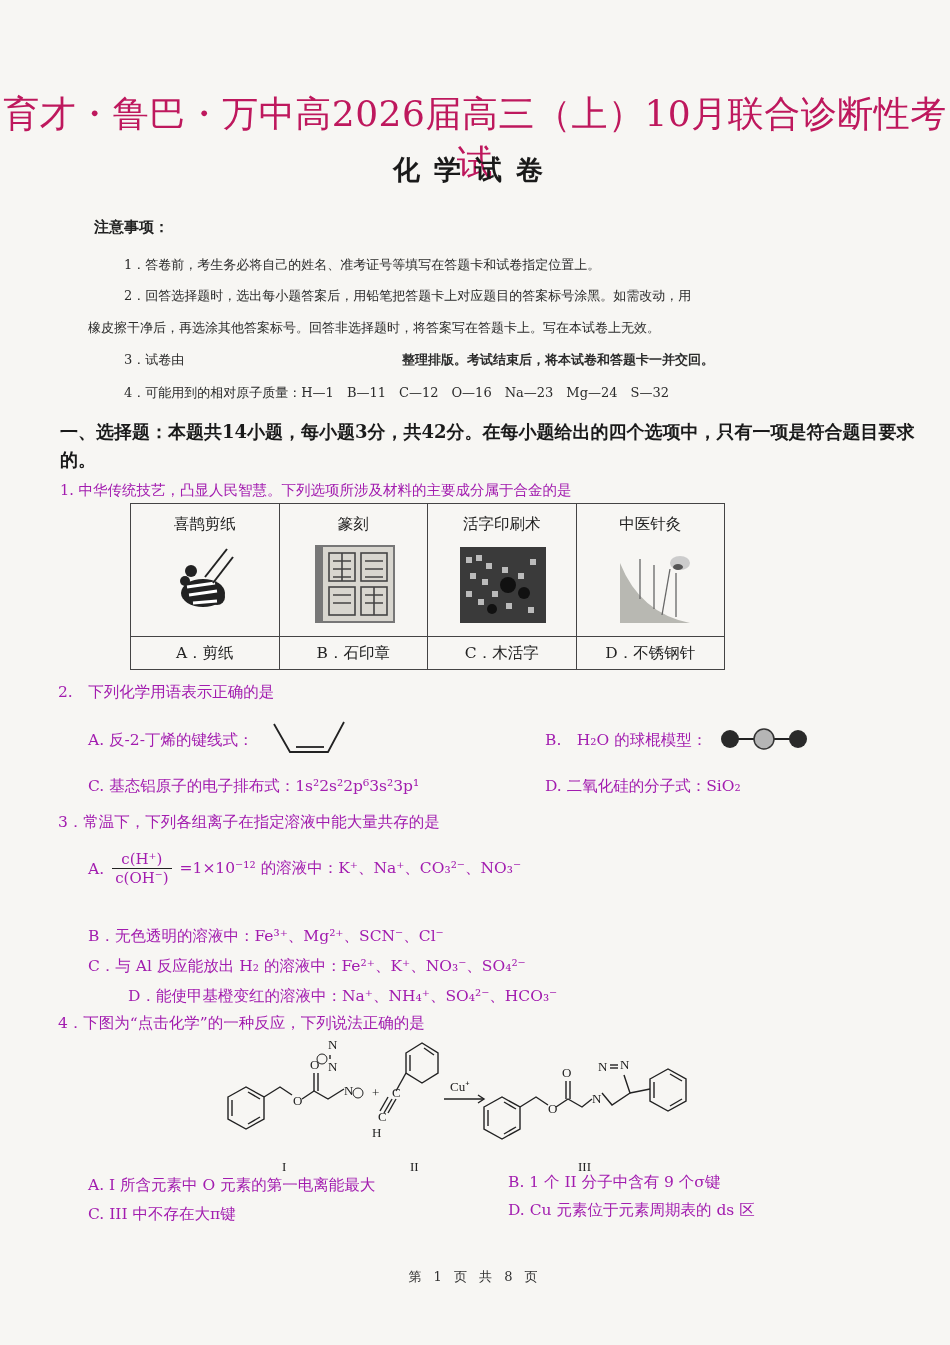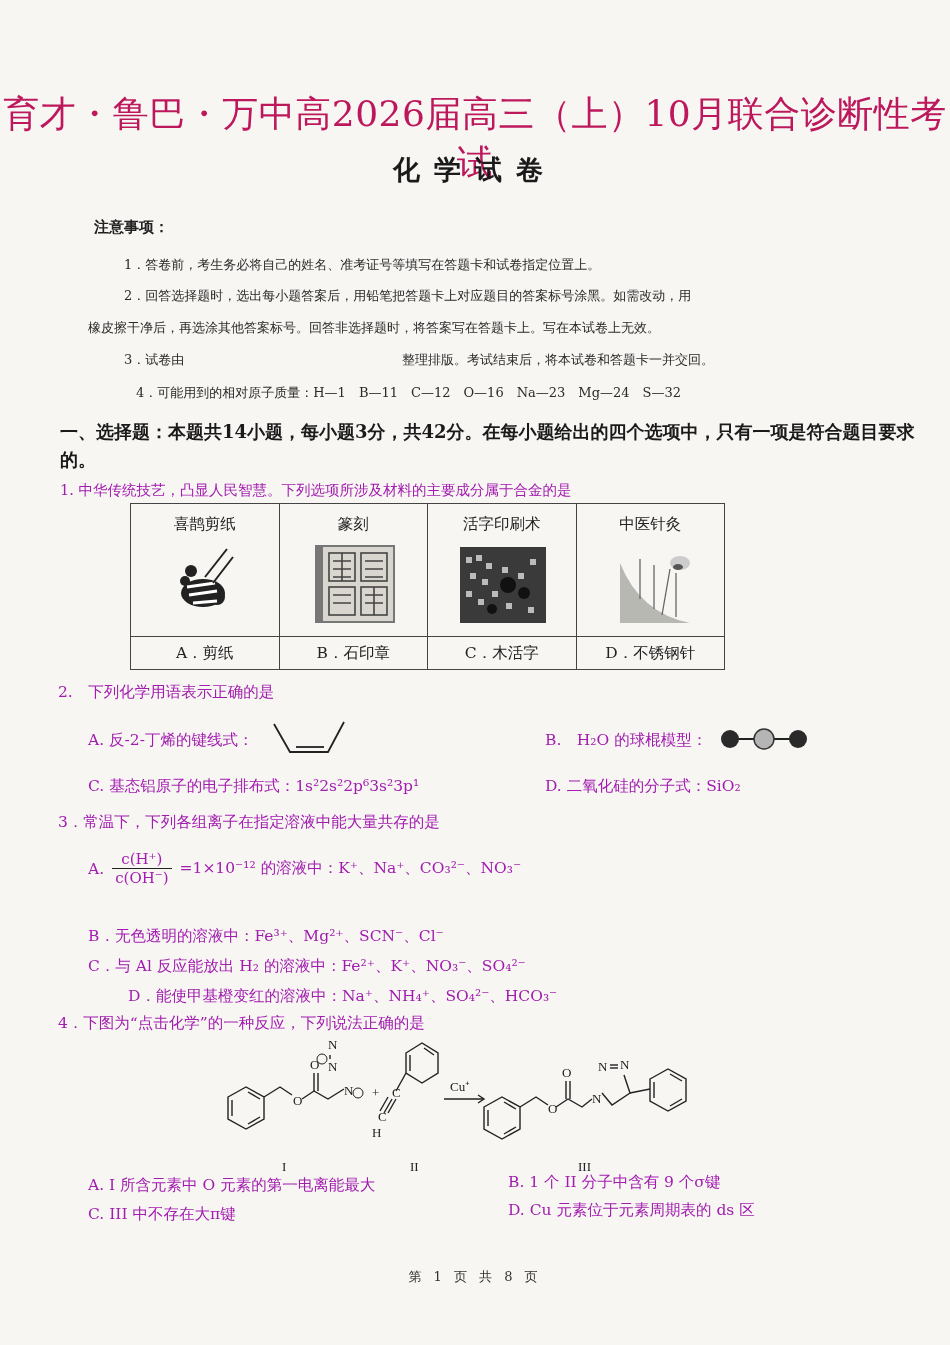--- a/index.html
+++ b/index.html
@@ -28,22 +28,22 @@
 <body>
 
 <div class="abs title">育才・鲁巴・万中高2026届高三（上）10月联合诊断性考试</div>
 <div class="abs subtitle">化学试卷</div>
 
 <div class="abs notice-head">注意事项：</div>
 <div class="abs n" style="left:124px;top:255px;">1．答卷前，考生务必将自己的姓名、准考证号等填写在答题卡和试卷指定位置上。</div>
 <div class="abs n" style="left:124px;top:286px;">2．回答选择题时，选出每小题答案后，用铅笔把答题卡上对应题目的答案标号涂黑。如需改动，用</div>
 <div class="abs n" style="left:88px;top:318px;">橡皮擦干净后，再选涂其他答案标号。回答非选择题时，将答案写在答题卡上。写在本试卷上无效。</div>
 <div class="abs n" style="left:124px;top:350px;">3．试卷由</div>
-<div class="abs n" style="left:402px;top:350px;">整理排版。考试结束后，将本试卷和答题卡一并交回。</div>
-<div class="abs n" style="left:136px;top:383px;">4．可能用到的相对原子质量：H—1　B—11　C—12　O—16　Na—23　Mg—24　S—32</div>
+<div class="abs n" style="left:402px;top:350px;font-weight:bold;">整理排版。考试结束后，将本试卷和答题卡一并交回。</div>
+<div class="abs n" style="left:124px;top:383px;">4．可能用到的相对原子质量：H—1　B—11　C—12　O—16　Na—23　Mg—24　S—32</div>
 
 <div class="abs sec">一、选择题：本题共14小题，每小题3分，共42分。在每小题给出的四个选项中，只有一项是符合题目要求的。</div>
 
 <div class="abs q" style="left:60px;top:481px;font-size:14.5px;">1. 中华传统技艺，凸显人民智慧。下列选项所涉及材料的主要成分属于合金的是</div>
 <table class="mat">
   <tbody>
       <tr class="top">
     <td style="width:25%">
       <div>喜鹊剪纸</div>
       <svg class="pic" viewBox="0 0 100 82">

